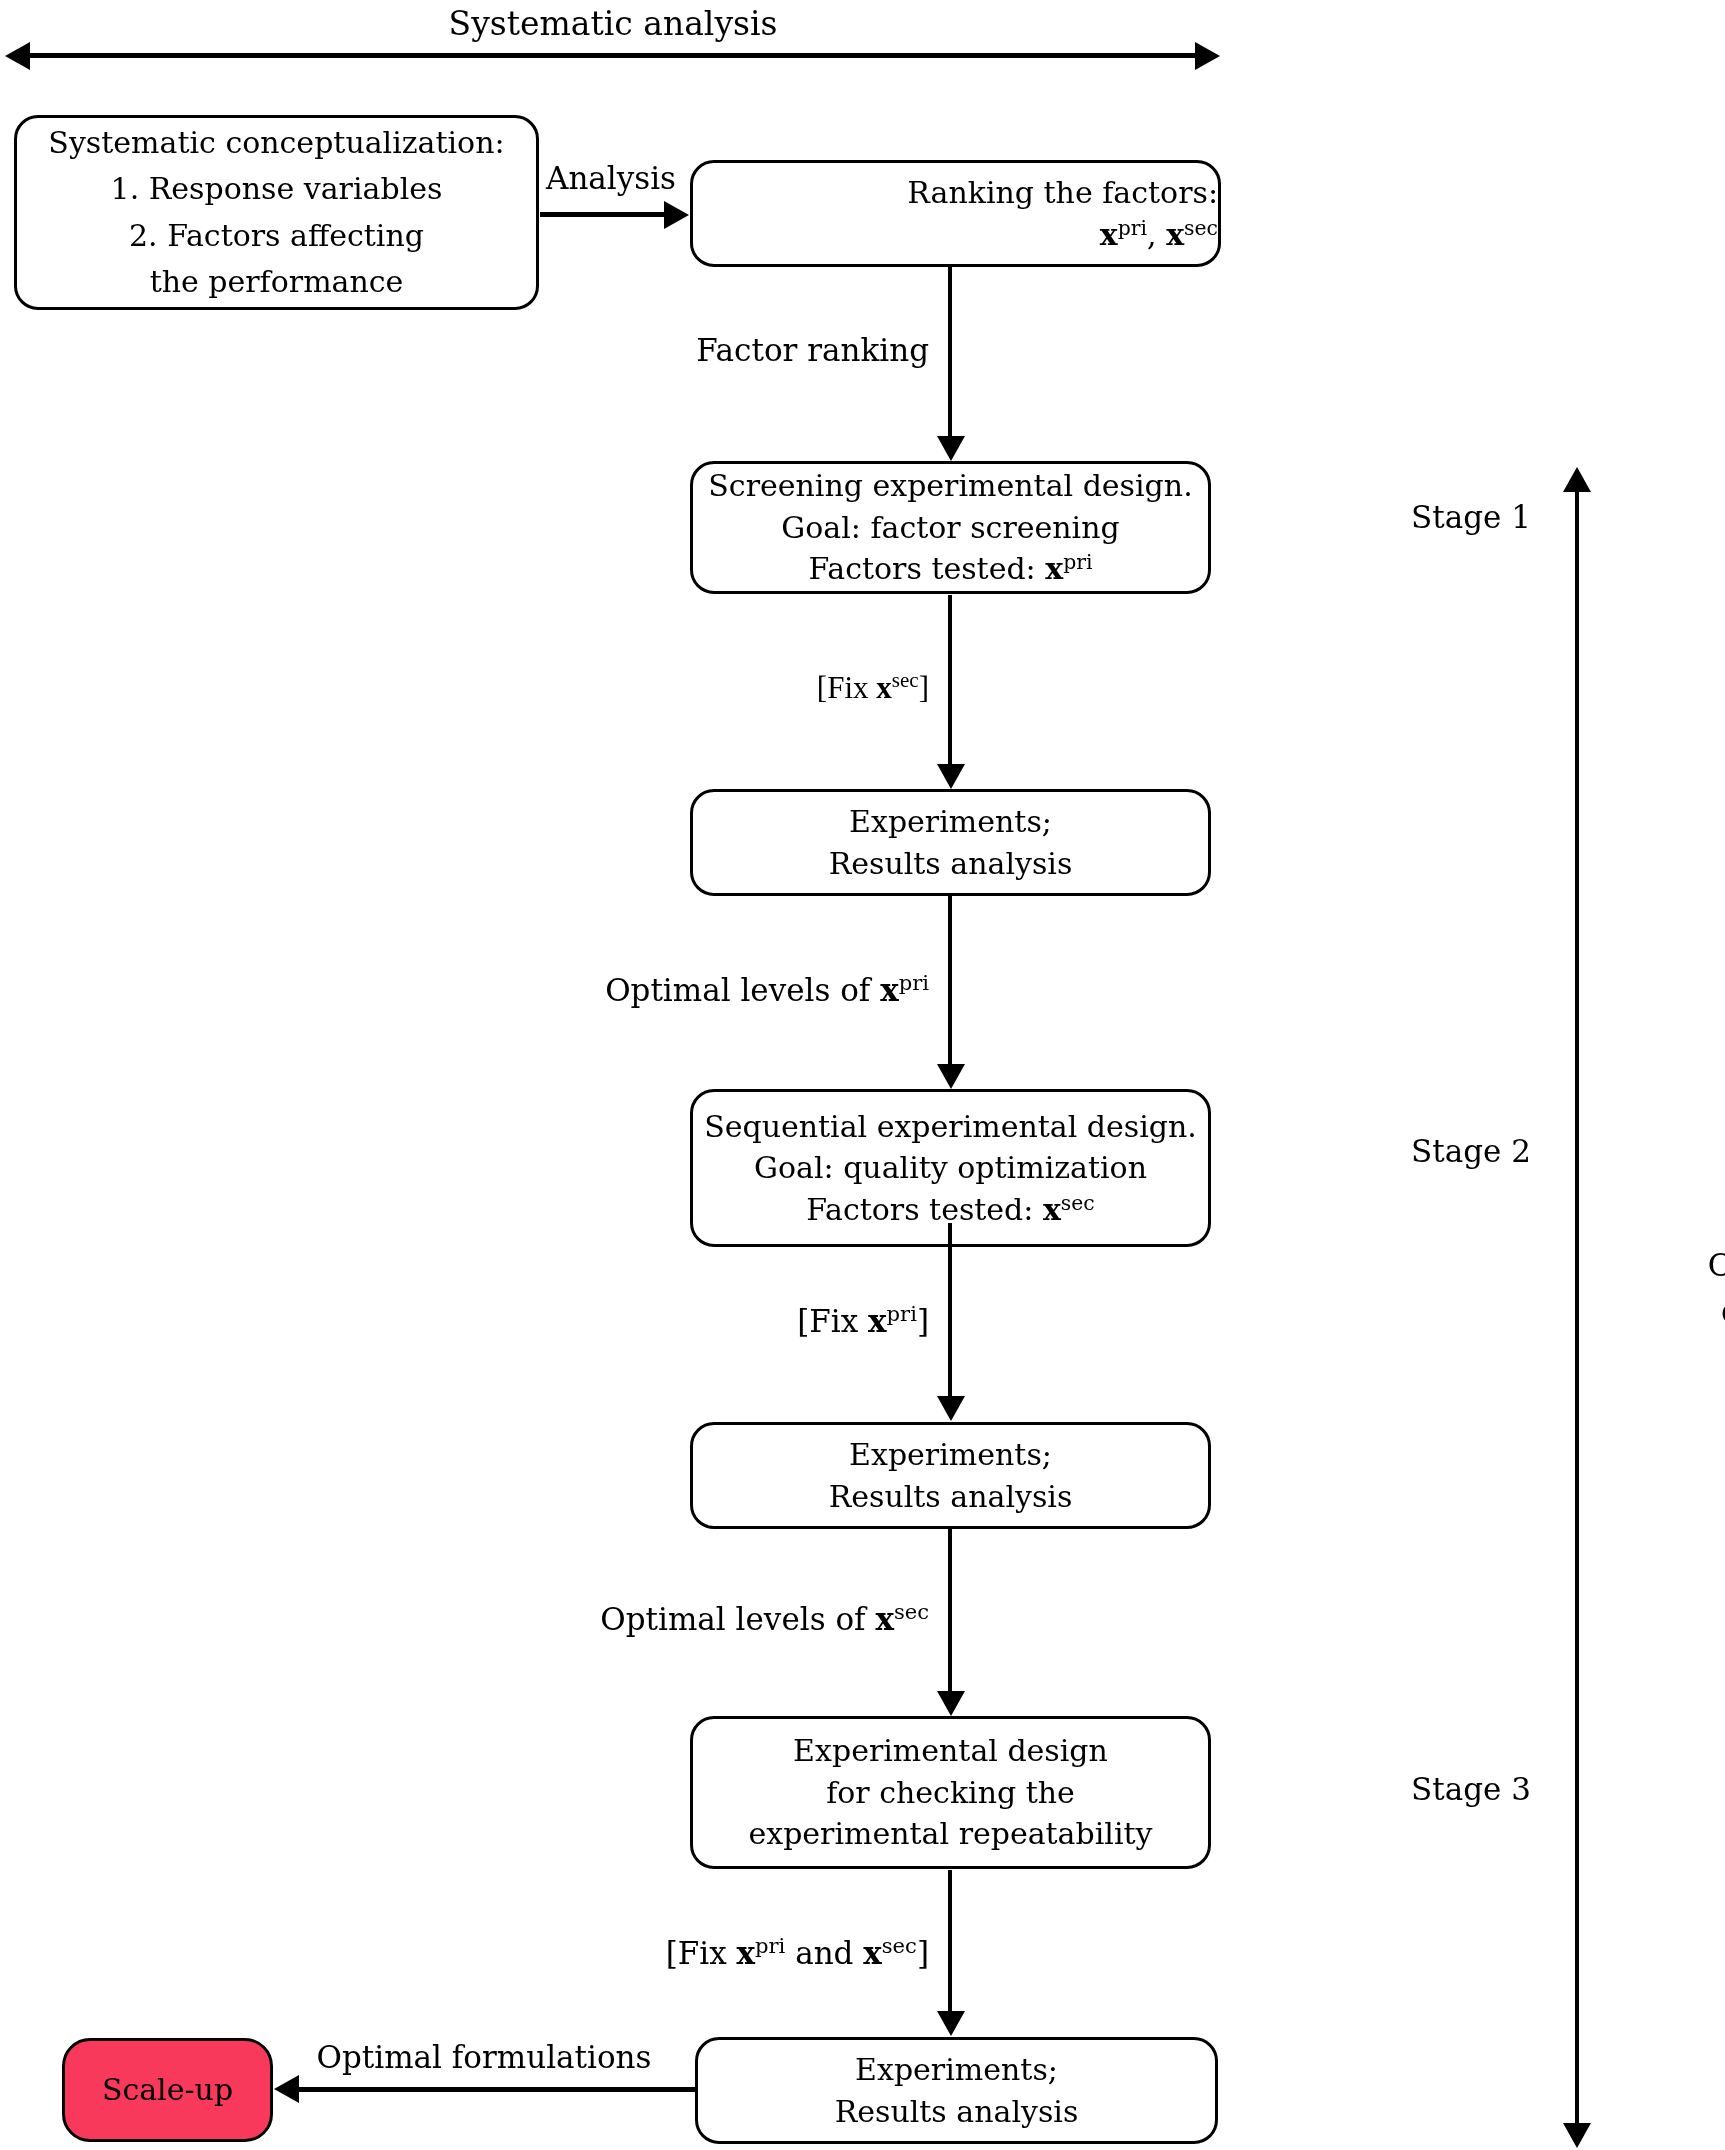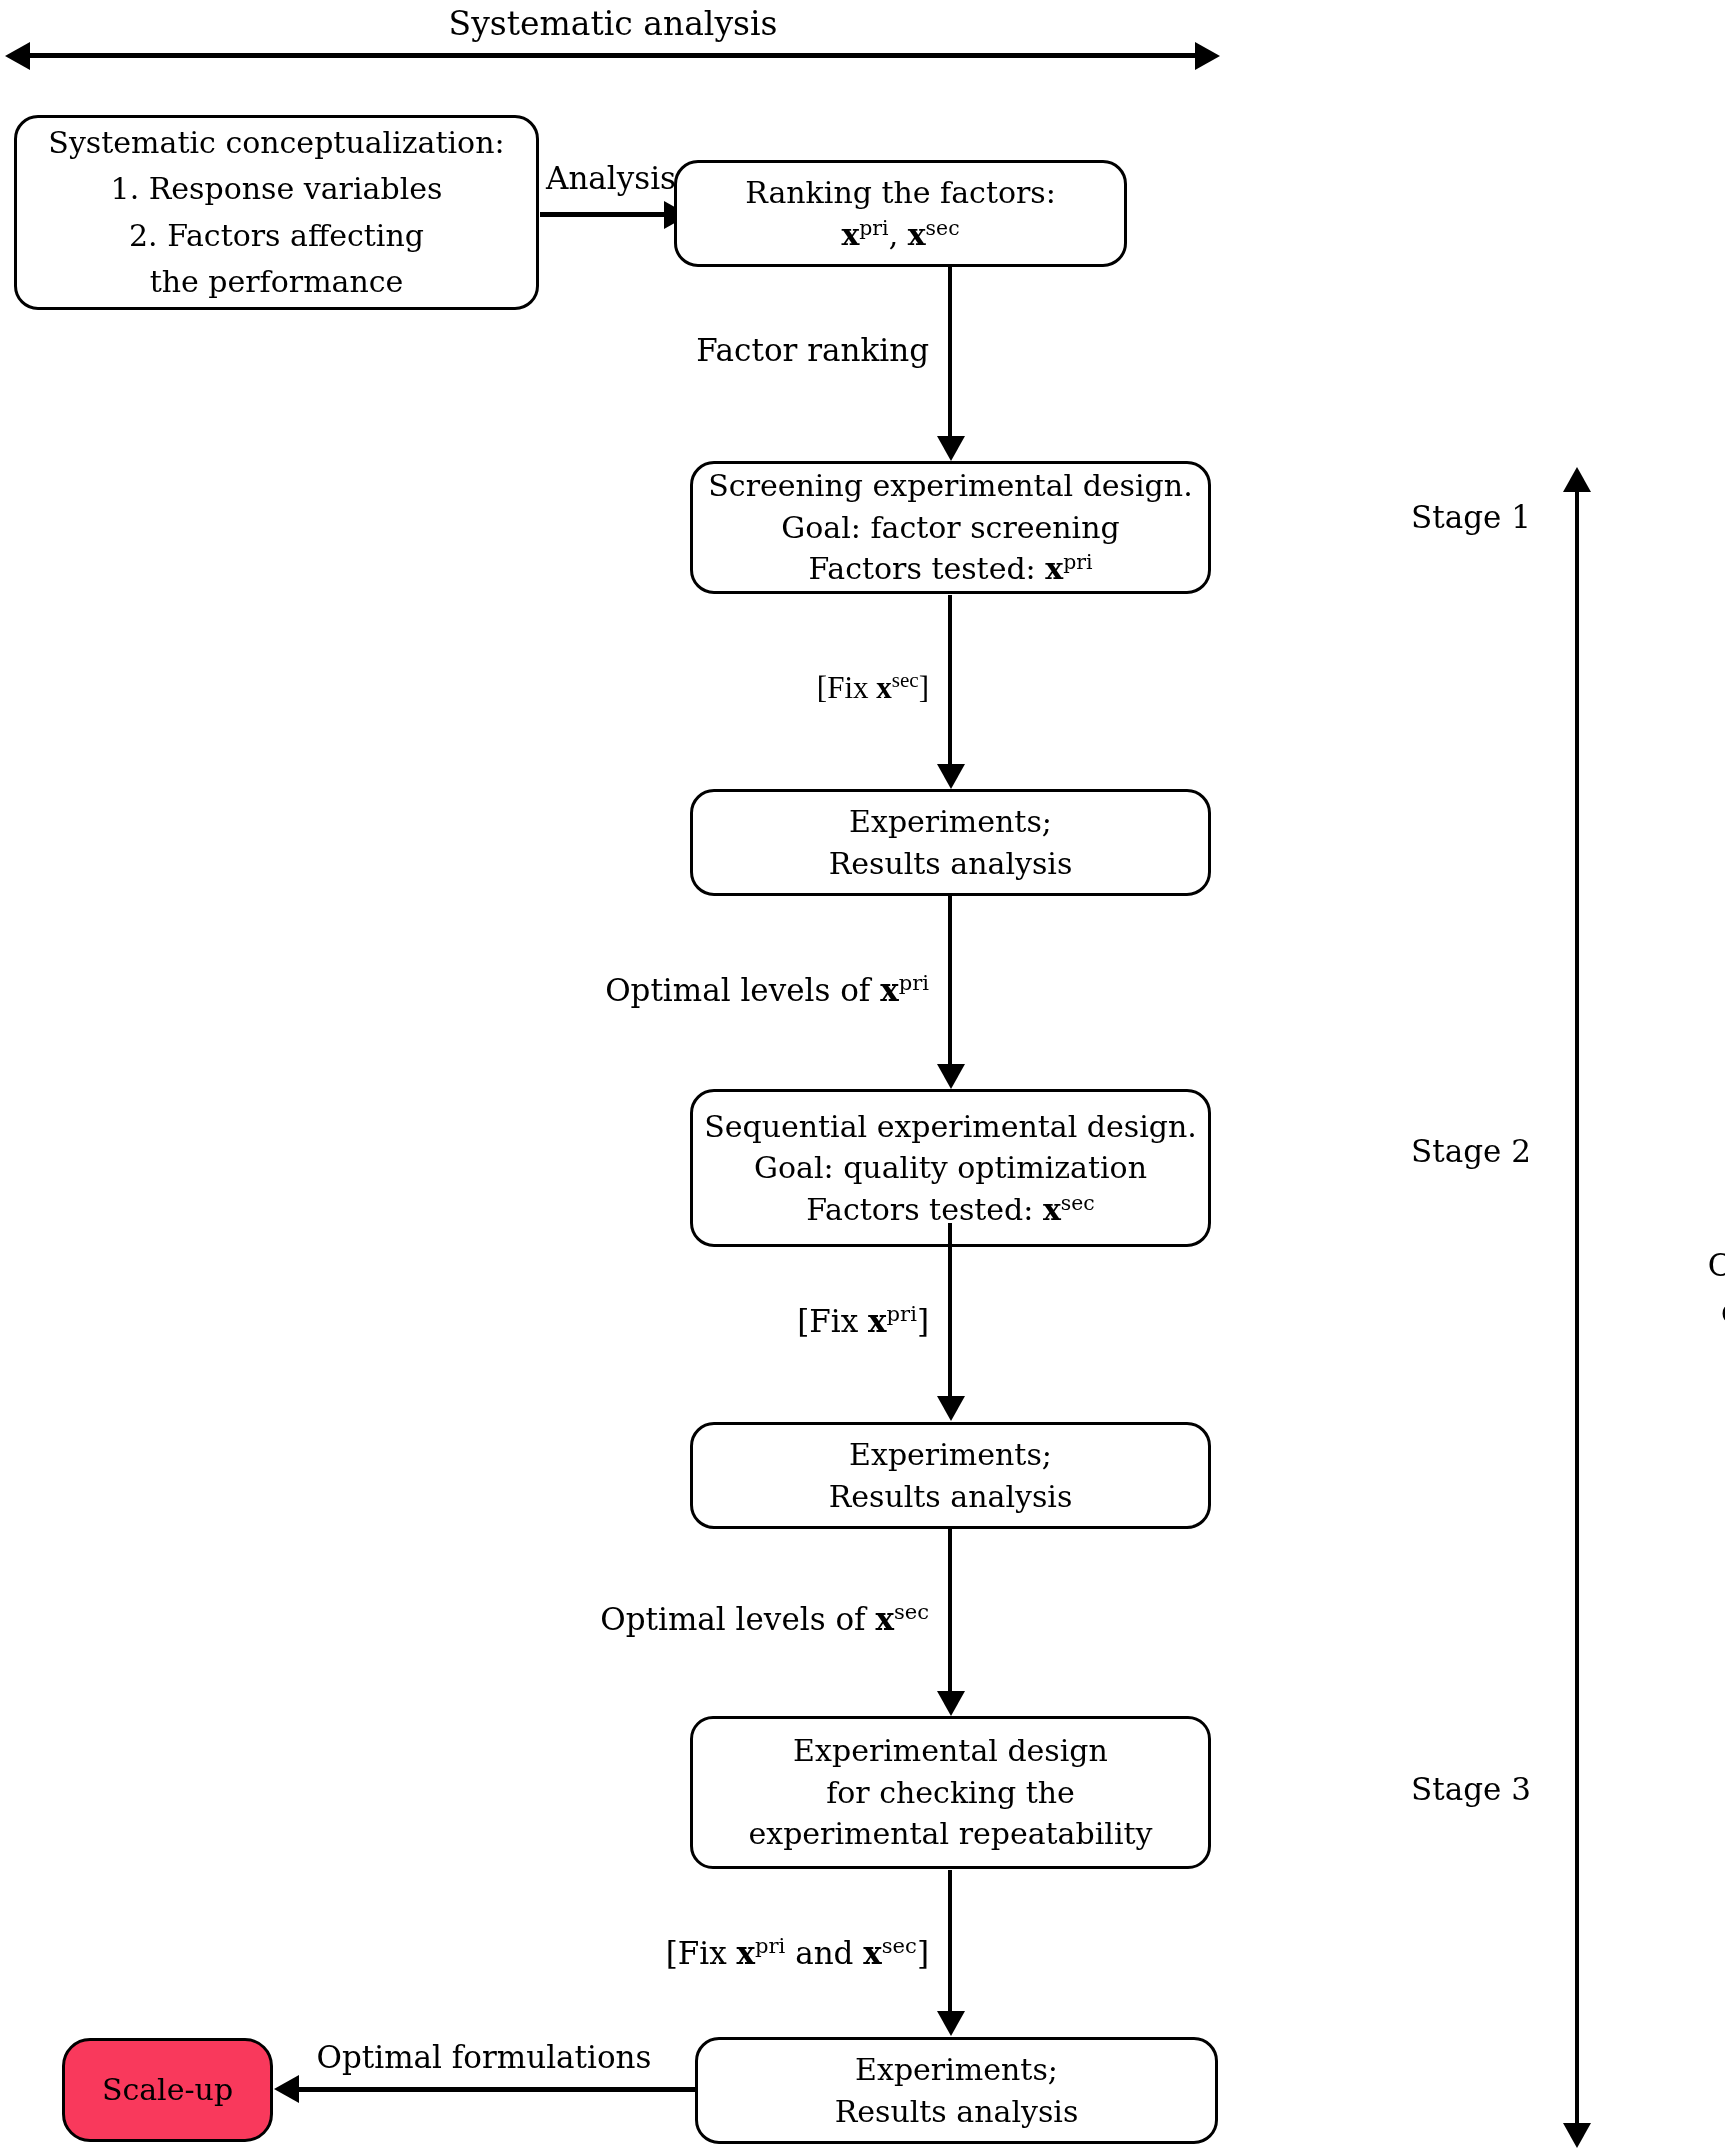--- a/index.html
+++ b/index.html
@@ -40,21 +40,21 @@
     <div>2. Factors affecting</div>
     <div>the performance</div>
   </div>
 
   <div class="lbl center" style="left:611px;top:160px;">Analysis</div>
   <div>
     <div class="hline" style="left:540px;top:212px;width:125px;height:4.8px;"></div>
     <div class="ah right" style="left:664px;top:201px;"></div>
   </div>
 
-  <div class="node" style="left:674px;top:160px;width:453px;height:107px;">
+  <div class="node" style="left:690px;top:160px;width:531px;height:107px;align-items:flex-end;">
     <div>Ranking the factors:</div>
     <div>
       <span class="mx">x</span><span class="sup">pri</span><span>, </span><span class="mx">x</span><span class="sup">sec</span>
     </div>
   </div>
 
   <div class="lbl right" style="right:796px;top:332px;">Factor ranking</div>
   <div>
     <div class="vline" style="left:948px;top:267px;width:4.3px;height:171px;"></div>
     <div class="ah down" style="left:937px;top:436px;"></div>
@@ -113,21 +113,21 @@
   </div>
 
   <div class="lbl right" style="right:796px;top:1601px;">
     <span>Optimal levels of </span><span class="mx">x</span><span class="sup">sec</span>
   </div>
   <div>
     <div class="vline" style="left:948px;top:1528px;width:4.3px;height:164px;"></div>
     <div class="ah down" style="left:937px;top:1691px;"></div>
   </div>
 
-  <div class="node" style="left:690px;top:1716px;width:521px;height:153px;border-radius:23px;">
+  <div class="node" style="left:690px;top:1716px;width:521px;height:153px;">
     <div>Experimental design</div>
     <div>for checking the</div>
     <div>experimental repeatability</div>
   </div>
   <div class="lbl center" style="left:1471px;top:1771px;">Stage 3</div>
 
   <div class="lbl right" style="right:796px;top:1935px;">
     <span>[Fix </span><span class="mx">x</span><span class="sup">pri</span><span> and </span><span class="mx">x</span><span class="sup">sec</span><span>]</span>
   </div>
   <div>

